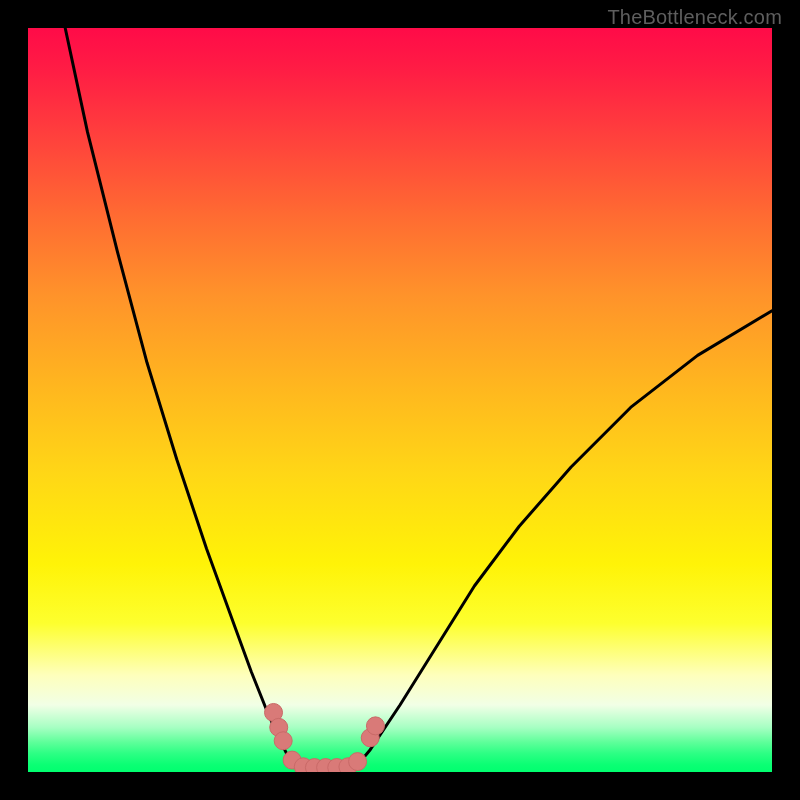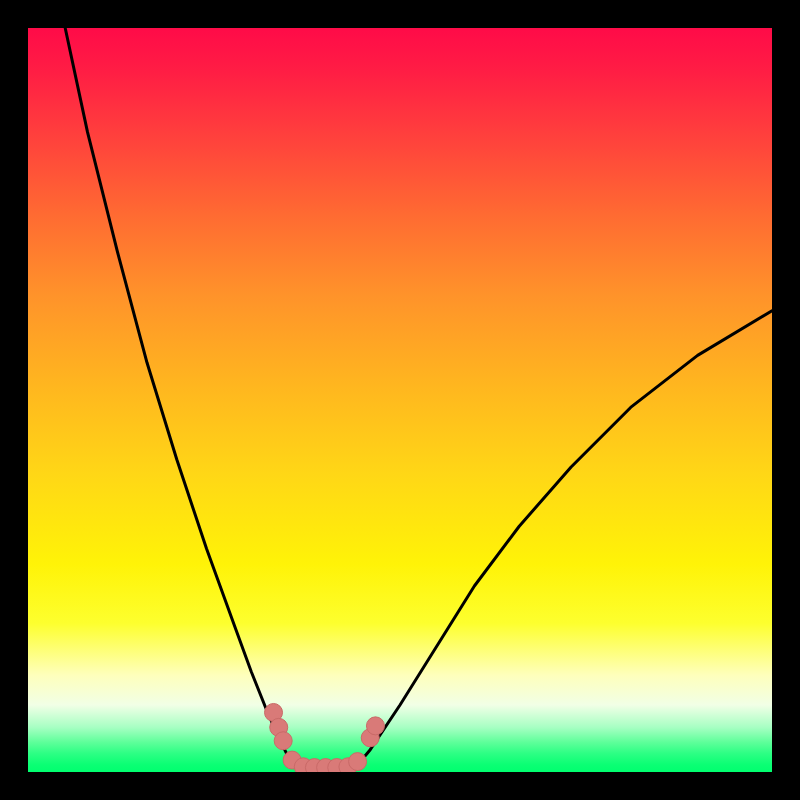--- a/index.html
+++ b/index.html
@@ -68,20 +68,21 @@
     left: 0;
     top: 0;
     width: 100%;
     height: 100%;
   }
 </style>
 </head>
 <body>
 
 <div class="frame">
+  <div class="watermark">TheBottleneck.com</div>
   <div class="plot-area">
     <div class="gradient"></div>
     <svg class="curves" viewBox="0 0 744 744" preserveAspectRatio="none">
       <g id="curve-group">
           <path d="M37.20 0.00 L59.52 104.16 L89.28 223.20 L119.04 334.80 L148.80 431.52 L178.56 520.80 L208.32 602.64 L223.20 643.56 L238.08 680.76 L249.24 706.80 L260.40 729.12 L267.84 739.54 L267.84 739.54 L282.72 741.77 L297.60 741.77 L312.48 741.77 L327.36 739.54 L327.36 739.54 L342.24 721.68 L372.00 677.04 L409.20 617.52 L446.40 558.00 L491.04 498.48 L543.12 438.96 L602.64 379.44 L669.60 327.36 L744.00 282.72" fill="none" stroke="#000000" stroke-width="3" stroke-linecap="round" stroke-linejoin="round"></path>
         </g>
       <g id="marker-group">
           <circle cx="245.52" cy="684.48" r="9" fill="#d97a78" stroke="#c96a68" stroke-width="1"></circle>
           <circle cx="250.73" cy="699.36" r="9" fill="#d97a78" stroke="#c96a68" stroke-width="1"></circle>
           <circle cx="255.19" cy="712.75" r="9" fill="#d97a78" stroke="#c96a68" stroke-width="1"></circle>

